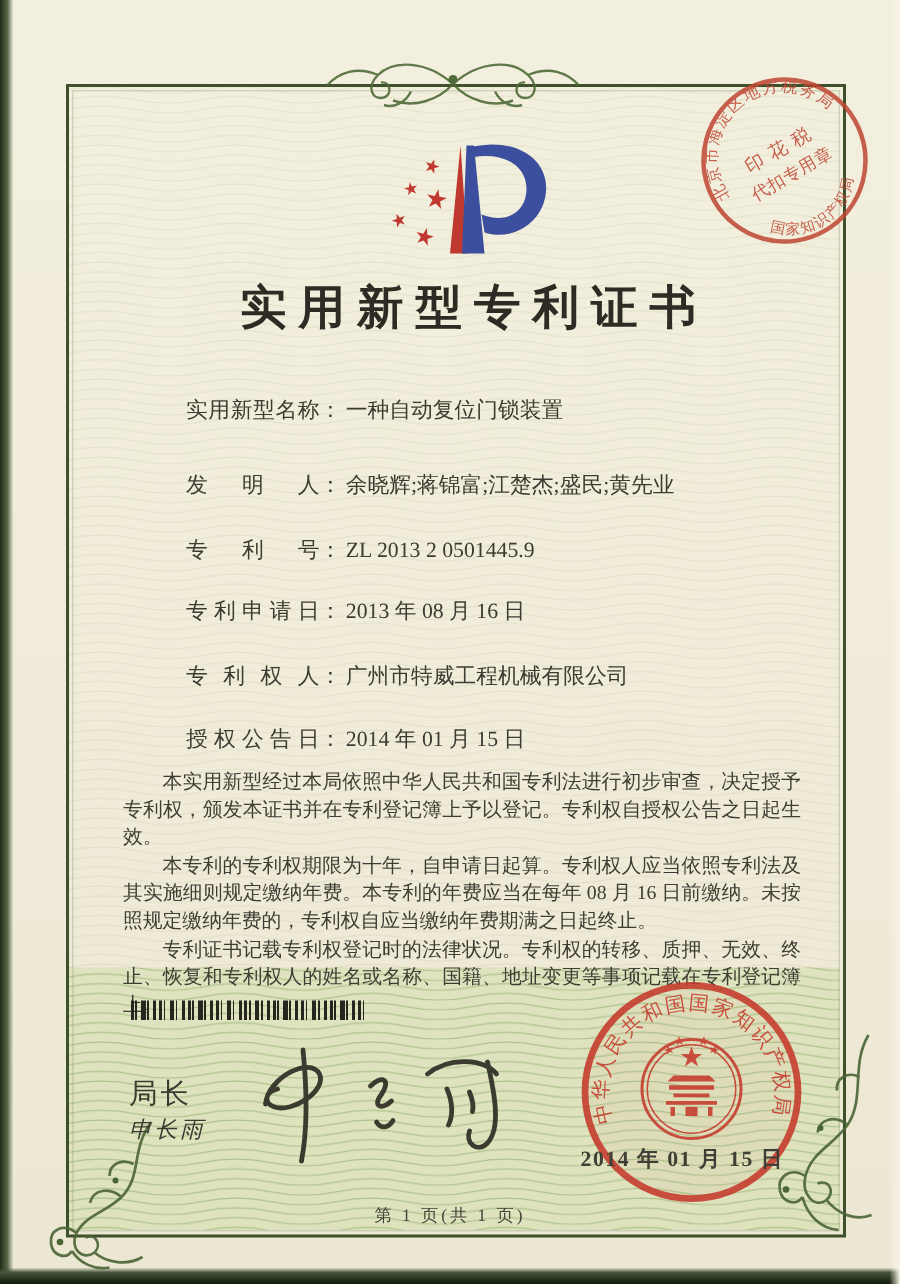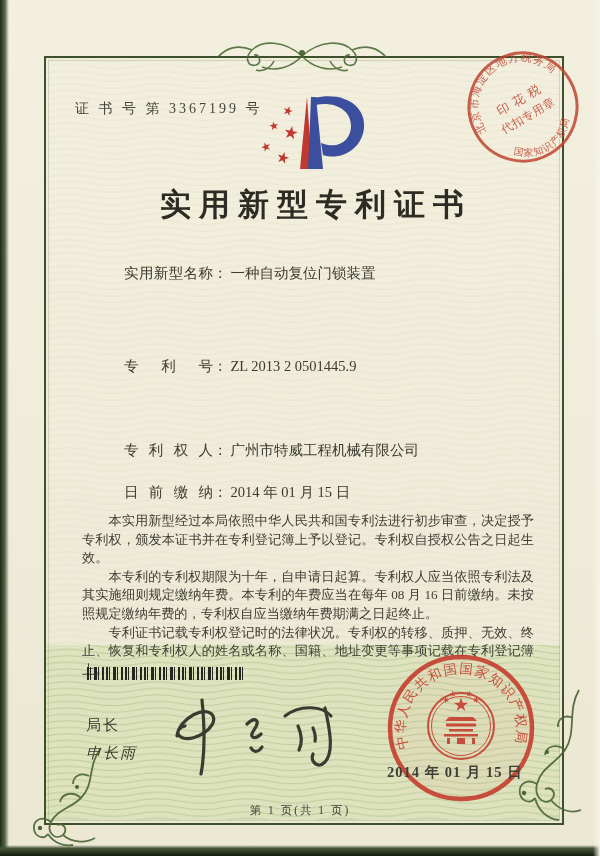--- a/index.html
+++ b/index.html
@@ -34,21 +34,21 @@
   .body-text p{margin:0;text-indent:2em;font-family:Liberation Serif, serif;}
   
   .barcode{position:absolute;left:87px;top:667px;width:156px;height:13px;z-index:2;
       background:repeating-linear-gradient(90deg,
         #26261f 0 2px,transparent 2px 3px,
         #26261f 3px 4px,transparent 4px 7px,
         #26261f 7px 10px,transparent 10px 11px,
         #26261f 11px 12px,transparent 12px 15px,
         #26261f 15px 17px,transparent 17px 19px);}
   
-  .sig-title{position:absolute;left:86px;top:716px;font-size:15px;letter-spacing:2px;color:#3b3a30;z-index:2;font-family:"Liberation Sans","DejaVu Sans",sans-serif;text-align:center;}
+  .sig-title{position:absolute;left:86px;top:716px;font-size:19px;letter-spacing:2px;color:#3b3a30;z-index:2;font-family:"Liberation Sans","DejaVu Sans",sans-serif;text-align:center;}
   .sig-name{position:absolute;left:86px;top:744px;font-size:15px;letter-spacing:2px;color:#3b3a30;z-index:2;font-family:"Liberation Sans","DejaVu Sans",sans-serif;font-style:italic;}
   .signature{position:absolute;left:155px;top:690px;z-index:3;}
   
   .issue-seal{position:absolute;left:383px;top:650px;z-index:3;opacity:.88;}
   .seal-date{position:absolute;left:387px;top:763px;font-size:14.5px;font-weight:700;
       letter-spacing:1px;color:#403f35;z-index:4;}
   
   .footer{position:absolute;left:0;top:803px;width:100%;text-align:center;font-size:11.5px;
       letter-spacing:2px;color:#45443a;z-index:2;}
   
@@ -116,21 +116,20 @@
       <path d="M50,96 C60,90 69,96 67,106 C65,114 56,116 52,110"></path>
       <path d="M22,62 C30,55 41,58 42,67"></path>
       <path d="M14,30 C22,26 30,31 29,39"></path>
       <path d="M36,112 C28,122 16,126 6,122"></path>
       <path d="M52,110 C49,122 40,131 28,132"></path>
     </g>
     <circle cx="7" cy="105" r="2.2" fill="#4a6436"></circle>
     <circle cx="30" cy="64" r="2" fill="#4a6436"></circle>
   </svg>
 
-  <div class="cert-number">证 书 号 第 3367199 号</div>
 
   <svg class="logo" width="132" height="88" viewBox="0 0 132 88">
     <polygon points="64,7 57,79 69,79" fill="#c0392f"></polygon>
     <polygon points="68,7 65,79 80,79 73,7" fill="#3b4f9e"></polygon>
     <path d="M71,8 C101,1 123,16 121,38 C119,59 98,71 80,65 L78,53 C96,60 108,50 108,36 C108,20 92,11 72,15 Z" fill="#3b4f9e"></path>
     <use href="#star-shape" fill="#c0392f" transform="translate(45,21) scale(5) rotate(18)"></use>
     <use href="#star-shape" fill="#c0392f" transform="translate(31,36) scale(4.6) rotate(-12)"></use>
     <use href="#star-shape" fill="#c0392f" transform="translate(48,43) scale(7) rotate(10)"></use>
     <use href="#star-shape" fill="#c0392f" transform="translate(23,57) scale(4.8) rotate(-20)"></use>
     <use href="#star-shape" fill="#c0392f" transform="translate(40,68) scale(6.2) rotate(15)"></use>
@@ -152,28 +151,34 @@
         <textPath href="#taxBotArc" startOffset="2">国家知识产权局</textPath>
       </text>
     </g>
   </svg>
 
   <div class="title">实用新型专利证书</div>
 
   <div class="field-row" style="top:264px">
     <span class="flabel">实用新型名称</span><span class="fcolon">：</span><span class="fvalue">一种自动复位门锁装置</span>
   </div>
+  <div class="field-row" style="top:314px">
+    <span class="flabel">发明人</span><span class="fcolon">：</span><span class="fvalue">余晓辉;蒋锦富;江楚杰;盛民;黄先业</span>
+  </div>
   <div class="field-row" style="top:357px">
     <span class="flabel">专利号</span><span class="fcolon">：</span><span class="fvalue">ZL 2013 2 0501445.9</span>
   </div>
+  <div class="field-row" style="top:398px">
+    <span class="flabel">专利申请日</span><span class="fcolon">：</span><span class="fvalue">2013 年 08 月 16 日</span>
+  </div>
   <div class="field-row" style="top:441px">
     <span class="flabel">专利权人</span><span class="fcolon">：</span><span class="fvalue">广州市特威工程机械有限公司</span>
   </div>
   <div class="field-row" style="top:483px">
-    <span class="flabel">日前缴纳</span><span class="fcolon">：</span><span class="fvalue">2014 年 01 月 15 日</span>
+    <span class="flabel">授权公告日</span><span class="fcolon">：</span><span class="fvalue">2014 年 01 月 15 日</span>
   </div>
 
   <div class="body-text">
     <p>本实用新型经过本局依照中华人民共和国专利法进行初步审查，决定授予专利权，颁发本证书并在专利登记簿上予以登记。专利权自授权公告之日起生效。</p>
     <p>本专利的专利权期限为十年，自申请日起算。专利权人应当依照专利法及其实施细则规定缴纳年费。本专利的年费应当在每年 08 月 16 日前缴纳。未按照规定缴纳年费的，专利权自应当缴纳年费期满之日起终止。</p>
     <p>专利证书记载专利权登记时的法律状况。专利权的转移、质押、无效、终止、恢复和专利权人的姓名或名称、国籍、地址变更等事项记载在专利登记簿上。</p>
   </div>
 
   <div class="barcode"></div>
 

